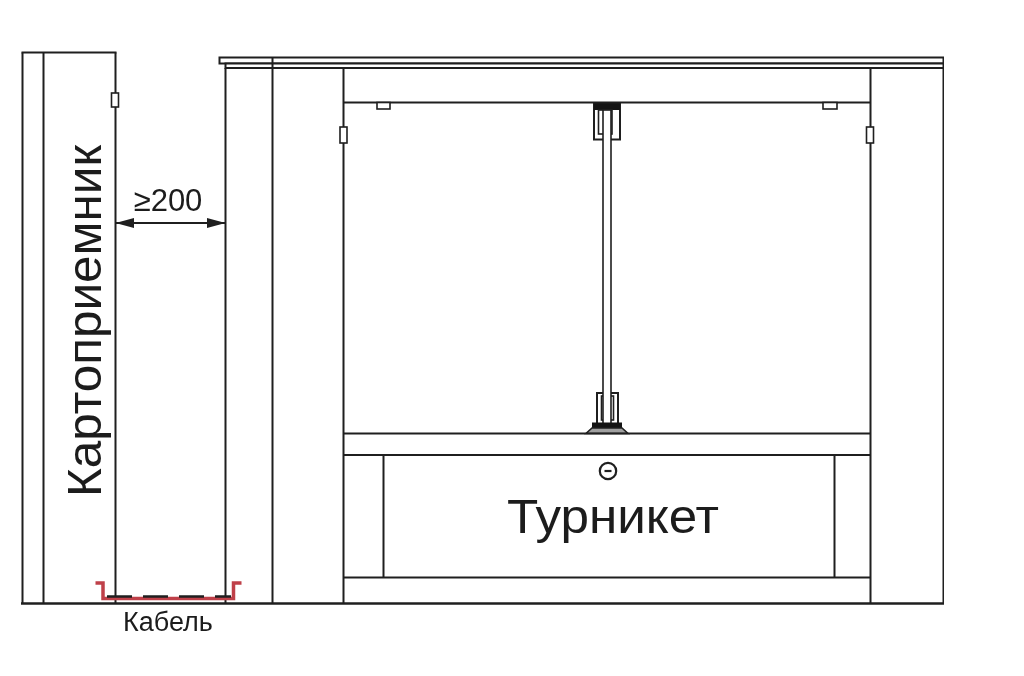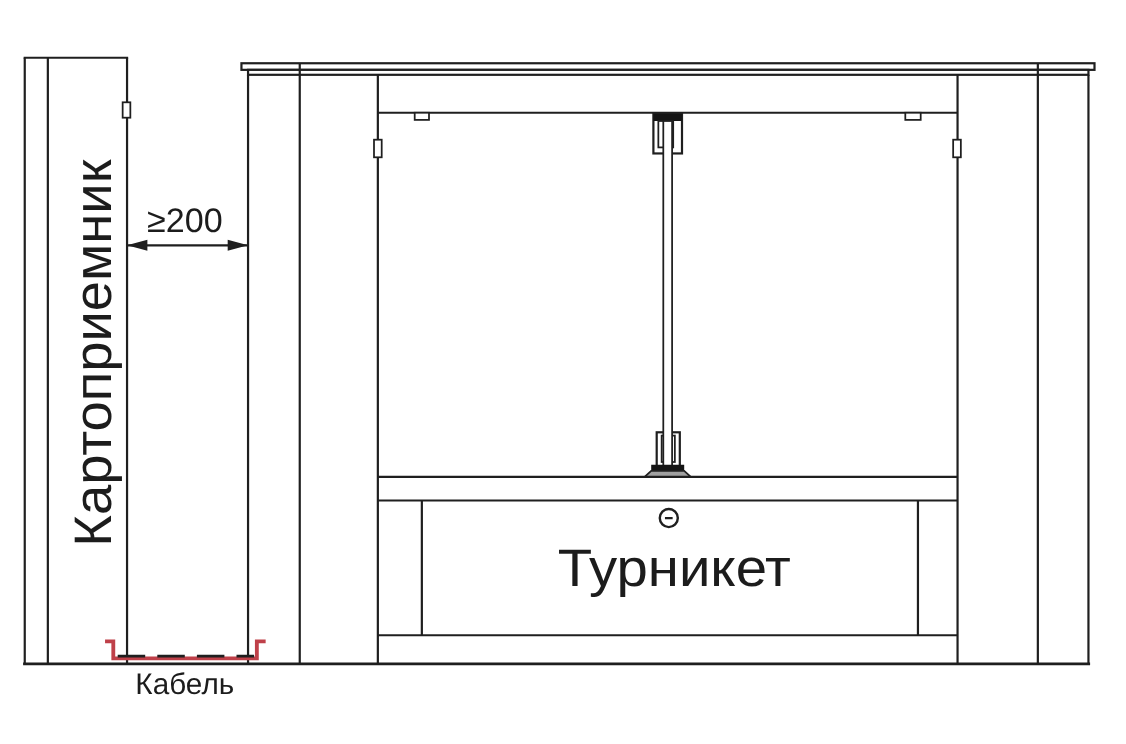--- a/index.html
+++ b/index.html
@@ -2,21 +2,21 @@
 <html><head>
 <meta charset="utf-8">
 <style>
   html, body {
     margin: 0;
     padding: 0;
     background: #ffffff;
   }
   .stage {
     position: relative;
-    width: 1024px;
+    width: 944px;
     height: 676px;
     background: #ffffff;
     overflow: hidden;
     font-family: "Liberation Sans", "DejaVu Sans", sans-serif;
   }
   svg { display: block; }
   .ln   { stroke: #1f1f1f; stroke-width: 2; fill: none; }
   .ln-thick { stroke: #1f1f1f; stroke-width: 2.4; fill: none; }
   .wbox { fill: #ffffff; stroke: #1f1f1f; stroke-width: 2; }
   .wbox-thin { fill: #ffffff; stroke: #1f1f1f; stroke-width: 1.6; }

